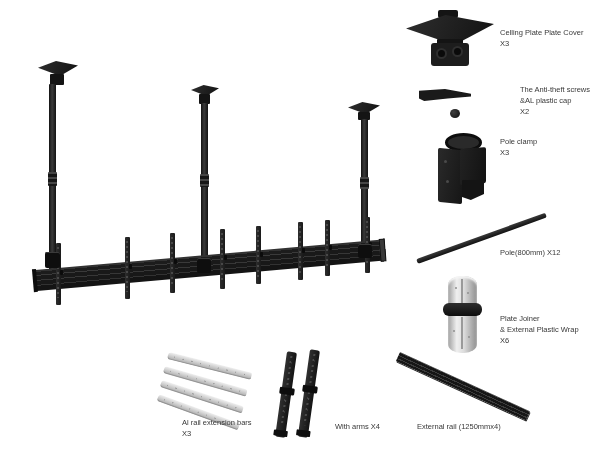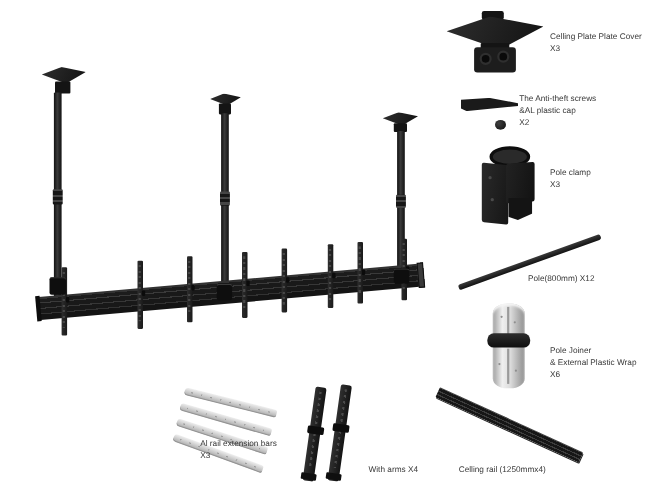--- a/index.html
+++ b/index.html
@@ -101,69 +101,69 @@
     <div class="abs ring" style="left:452px;top:46px;width:11px;height:11px;"></div>
     <div class="lbl" style="left:500px;top:27px;">
       <div>Celling Plate Plate Cover</div>
       <div>X3</div>
     </div>
   </div>
 
   <div>
     <div class="abs wedge" style="left:419px;top:89px;width:52px;height:12px;"></div>
     <div class="abs screw" style="left:450px;top:109px;width:10px;height:9px;"></div>
-    <div class="lbl" style="left:472px;top:84px;">
+    <div class="lbl" style="left:520px;top:84px;">
       <div>The Anti-theft screws</div>
       <div>&amp;AL plastic cap</div>
       <div>X2</div>
     </div>
   </div>
 
   <div>
     <div class="abs collar" style="left:445px;top:133px;width:37px;height:19px;"></div>
     <div class="abs clampbody" style="left:438px;top:149px;width:24px;height:54px;transform:skewY(6deg);"></div>
     <div class="abs clampbody" style="left:460px;top:148px;width:26px;height:36px;transform:skewY(-4deg);background:linear-gradient(100deg,#222,#121212);"></div>
     <div class="abs neck" style="left:462px;top:180px;width:22px;height:20px;clip-path:polygon(0 0,100% 0,100% 70%,40% 100%,0 85%);"></div>
     <div class="abs dot" style="left:444px;top:160px;width:3px;height:3px;"></div>
     <div class="abs dot" style="left:446px;top:180px;width:3px;height:3px;"></div>
-    <div class="lbl" style="left:500px;top:151px;">
+    <div class="lbl" style="left:500px;top:136px;">
       <div>Pole clamp</div>
       <div>X3</div>
     </div>
   </div>
 
   <div>
     <div class="abs longpole" style="left:417px;top:259px;width:137px;height:4.5px;"></div>
-    <div class="lbl" style="left:480px;top:247px;">
+    <div class="lbl" style="left:500px;top:247px;">
       <div>Pole(800mm) X12</div>
     </div>
   </div>
 
   <div>
     <div class="abs cyl" style="left:448px;top:276px;width:29px;height:77px;"></div>
     <div class="abs seam" style="left:461px;top:279px;width:1.5px;height:26px;"></div>
     <div class="abs seam" style="left:461px;top:317px;width:1.5px;height:32px;"></div>
     <div class="abs silverdot" style="left:455px;top:287px;width:2px;height:2px;"></div>
     <div class="abs silverdot" style="left:467px;top:292px;width:2px;height:2px;"></div>
     <div class="abs silverdot" style="left:453px;top:330px;width:2px;height:2px;"></div>
     <div class="abs silverdot" style="left:468px;top:336px;width:2px;height:2px;"></div>
     <div class="abs band" style="left:443px;top:303px;width:39px;height:13px;"></div>
     <div class="lbl" style="left:500px;top:313px;">
-      <div>Pole Joiner</div>
+      <div>Plate Joiner</div>
       <div>&amp; External Plastic Wrap</div>
       <div>X6</div>
     </div>
   </div>
 
   <div>
     <div class="abs albar" style="left:168px;top:352px;width:86px;height:6.5px;transform:rotate(14deg);"></div>
     <div class="abs albar" style="left:164px;top:366px;width:86px;height:6.5px;transform:rotate(16deg);"></div>
     <div class="abs albar" style="left:161px;top:380px;width:86px;height:6.5px;transform:rotate(18deg);"></div>
     <div class="abs albar" style="left:158px;top:394px;width:86px;height:6.5px;transform:rotate(20deg);"></div>
-    <div class="lbl" style="left:182px;top:397px;">
+    <div class="lbl" style="left:182px;top:417px;">
       <div>Al rail extension bars</div>
       <div>X3</div>
     </div>
   </div>
 
   <div>
     <div class="abs tiltarm" style="left:287px;top:352px;width:10px;height:86px;transform:rotate(8deg);">
       <div class="armclamp"></div>
       <div class="armfoot"></div>
     </div>
@@ -172,17 +172,17 @@
       <div class="armfoot"></div>
     </div>
     <div class="lbl" style="left:335px;top:421px;">
       <div>With arms X4</div>
     </div>
   </div>
 
   <div>
     <div class="abs alurail" style="left:400px;top:352px;width:143px;height:10px;"></div>
     <div class="lbl" style="left:417px;top:421px;">
-      <div>Celling rail (1250mmx4)</div>
+      <div>External rail (1250mmx4)</div>
     </div>
   </div>
 
 </div>
 
 </body></html>

